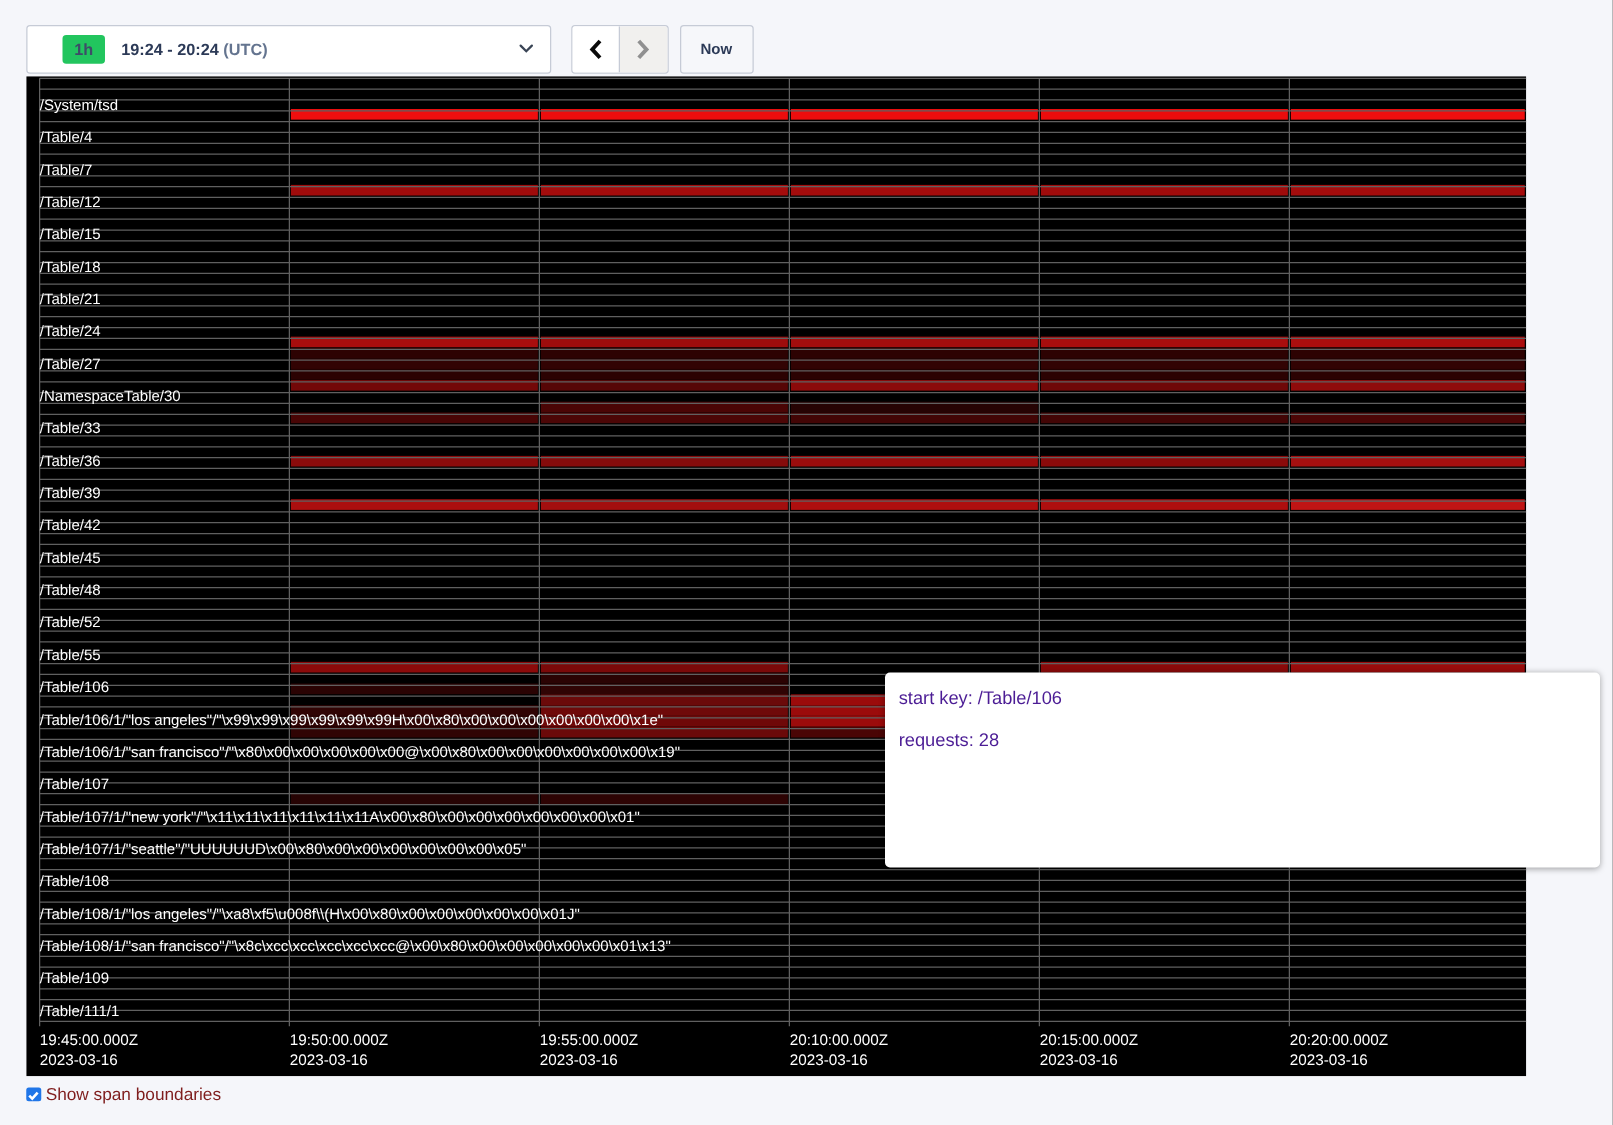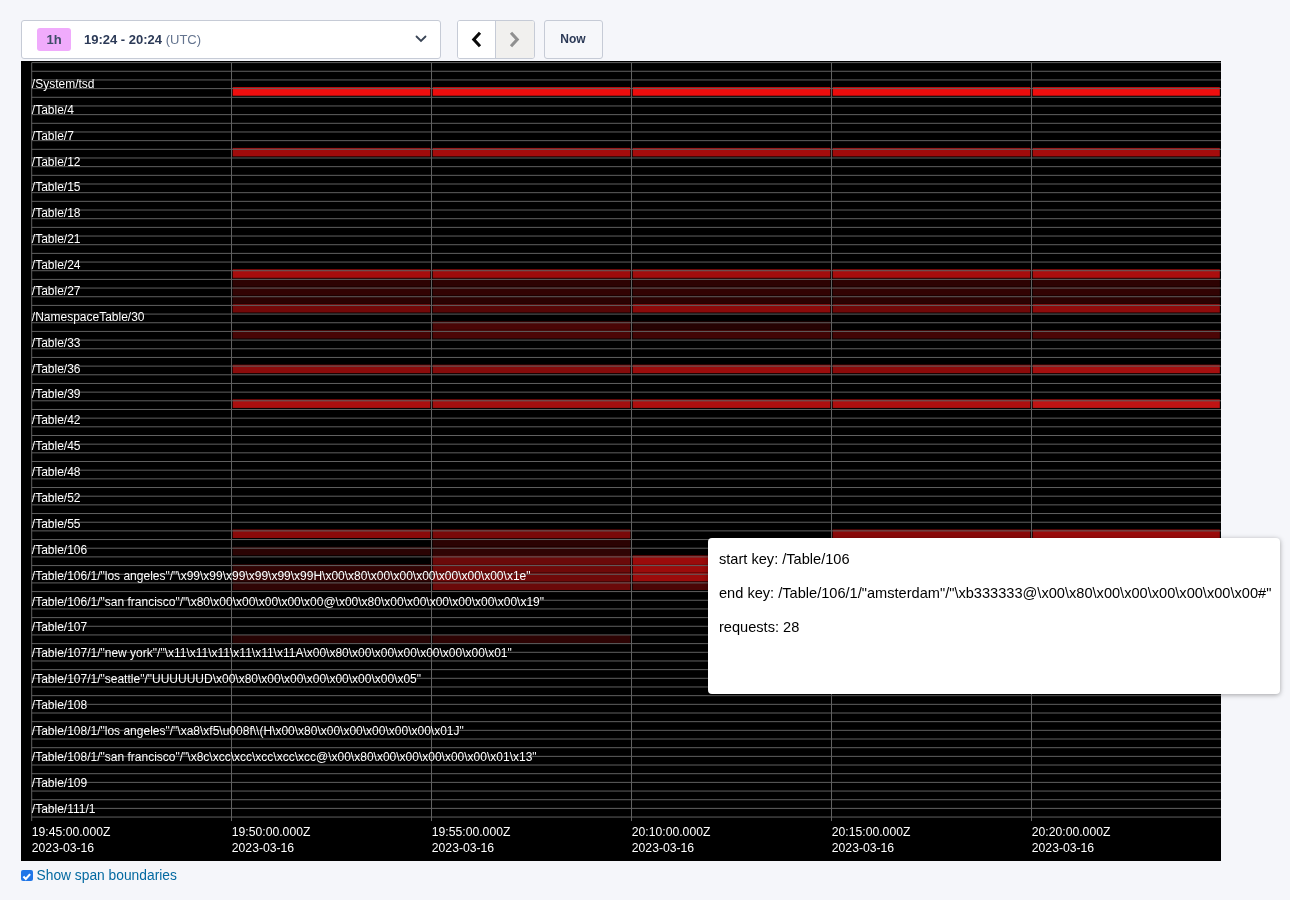--- a/index.html
+++ b/index.html
@@ -1,27 +1,27 @@
 <!DOCTYPE html>
 <html><head>
 <meta charset="utf-8">
 <style>
 * { margin:0; padding:0; box-sizing:border-box; -webkit-font-smoothing:antialiased; }
 html,body { width:1290px; height:900px; background:#f5f6fa; font-family:"Liberation Sans",sans-serif; position:relative; overflow:hidden; }
 .selector { position:absolute; left:21px; top:19.5px; width:420px; height:39px; background:#fff; border:1px solid #c6cbd6; border-radius:3px; display:flex; align-items:center; }
-.badge { margin-left:15px; width:34px; height:23px; background:#f0abfc; border-radius:3px; display:flex; align-items:center; justify-content:center; font-weight:bold; font-size:13px; color:#3e4c68; }
+.badge { margin-left:28px; width:34px; height:23px; background:#22c55e; border-radius:3px; display:flex; align-items:center; justify-content:center; font-weight:bold; font-size:13px; color:#3e4c68; }
 .timetext { margin-left:13px; font-size:13px; color:#2c3a57; font-weight:bold; }
-.utc { color:#64748f; font-weight:normal;margin-top:36px; }
+.utc { color:#64748f; font-weight:bold;margin-top:36px; }
 .chev { position:absolute; right:13px; top:14px; }
 .btngroup { position:absolute; left:457px; top:19.5px; width:77.5px; height:39px; border:1px solid #c6cbd6; border-radius:3px; display:flex; overflow:hidden; background:#fff; }
 .bg-l { width:50%; display:flex; align-items:center; justify-content:center; background:#fff; border-right:1px solid #c6cbd6; }
 .bg-r { width:50%; display:flex; align-items:center; justify-content:center; background:#f1f0ee; }
 .nowbtn { position:absolute; left:543.5px; top:19.5px; width:59px; height:39px; background:#f6f7fa; border:1px solid #c6cbd6; border-radius:3px; display:flex; align-items:center; justify-content:center; font-weight:bold; font-size:12px; color:#2c3a57; }
-.tooltip { position:absolute; left:708px; top:538px; width:572px; height:156px; background:#fff; border-radius:4px; box-shadow:0 1px 5px rgba(0,0,0,0.35); font-size:14.6px; color:#000000; padding:4px 0 0 11px; line-height:34px; white-space:nowrap; overflow:hidden; }
-.cbrow { position:absolute; left:21px; top:868px; display:flex; align-items:center; font-size:13.8px; color:#0369a1; }
+.tooltip { position:absolute; left:708px; top:538px; width:572px; height:156px; background:#fff; border-radius:4px; box-shadow:0 1px 5px rgba(0,0,0,0.35); font-size:14.6px; color:#4c1d95; padding:4px 0 0 11px; line-height:34px; white-space:nowrap; overflow:hidden; }
+.cbrow { position:absolute; left:21px; top:868px; display:flex; align-items:center; font-size:13.8px; color:#7f1d1d; }
 .cbox { width:11.5px; height:11px; background:#2076e8; border-radius:2px; margin-right:4px; position:relative; }
 </style>
 </head>
 <body>
 <div class="selector">
   <div class="badge">1h</div>
   <div class="timetext">19:24 - 20:24 <span class="utc">(UTC)</span></div>
   <svg class="chev" width="12" height="8" viewBox="0 0 12 8">
       <path d="M1.5 1.5 L6 6 L10.5 1.5" stroke="#394455" stroke-width="1.8" fill="none" stroke-linecap="round"></path>
     </svg>
@@ -252,21 +252,20 @@
 <text x="610.8" y="774.90">20:10:00.000Z</text>
 <text x="610.8" y="791.20">2023-03-16</text>
 <text x="810.8" y="774.90">20:15:00.000Z</text>
 <text x="810.8" y="791.20">2023-03-16</text>
 <text x="1010.8" y="774.90">20:20:00.000Z</text>
 <text x="1010.8" y="791.20">2023-03-16</text>
 </g>
 </svg>
 <div class="tooltip">
 <div>start key: /Table/106</div>
-<div>end key: /Table/106/1/"amsterdam"/"\xb333333@\x00\x80\x00\x00\x00\x00\x00\x00#"</div>
 <div>requests: 28</div>
 </div>
 <div class="cbrow">
     <div class="cbox"><svg width="11.5" height="11" viewBox="0 0 12 11">
         <path d="M2.5 5.5 L5 8 L9.5 3" stroke="#fff" stroke-width="2.2" fill="none"></path>
       </svg></div>
     <span>Show span boundaries</span>
   </div>
 
 </body></html>

